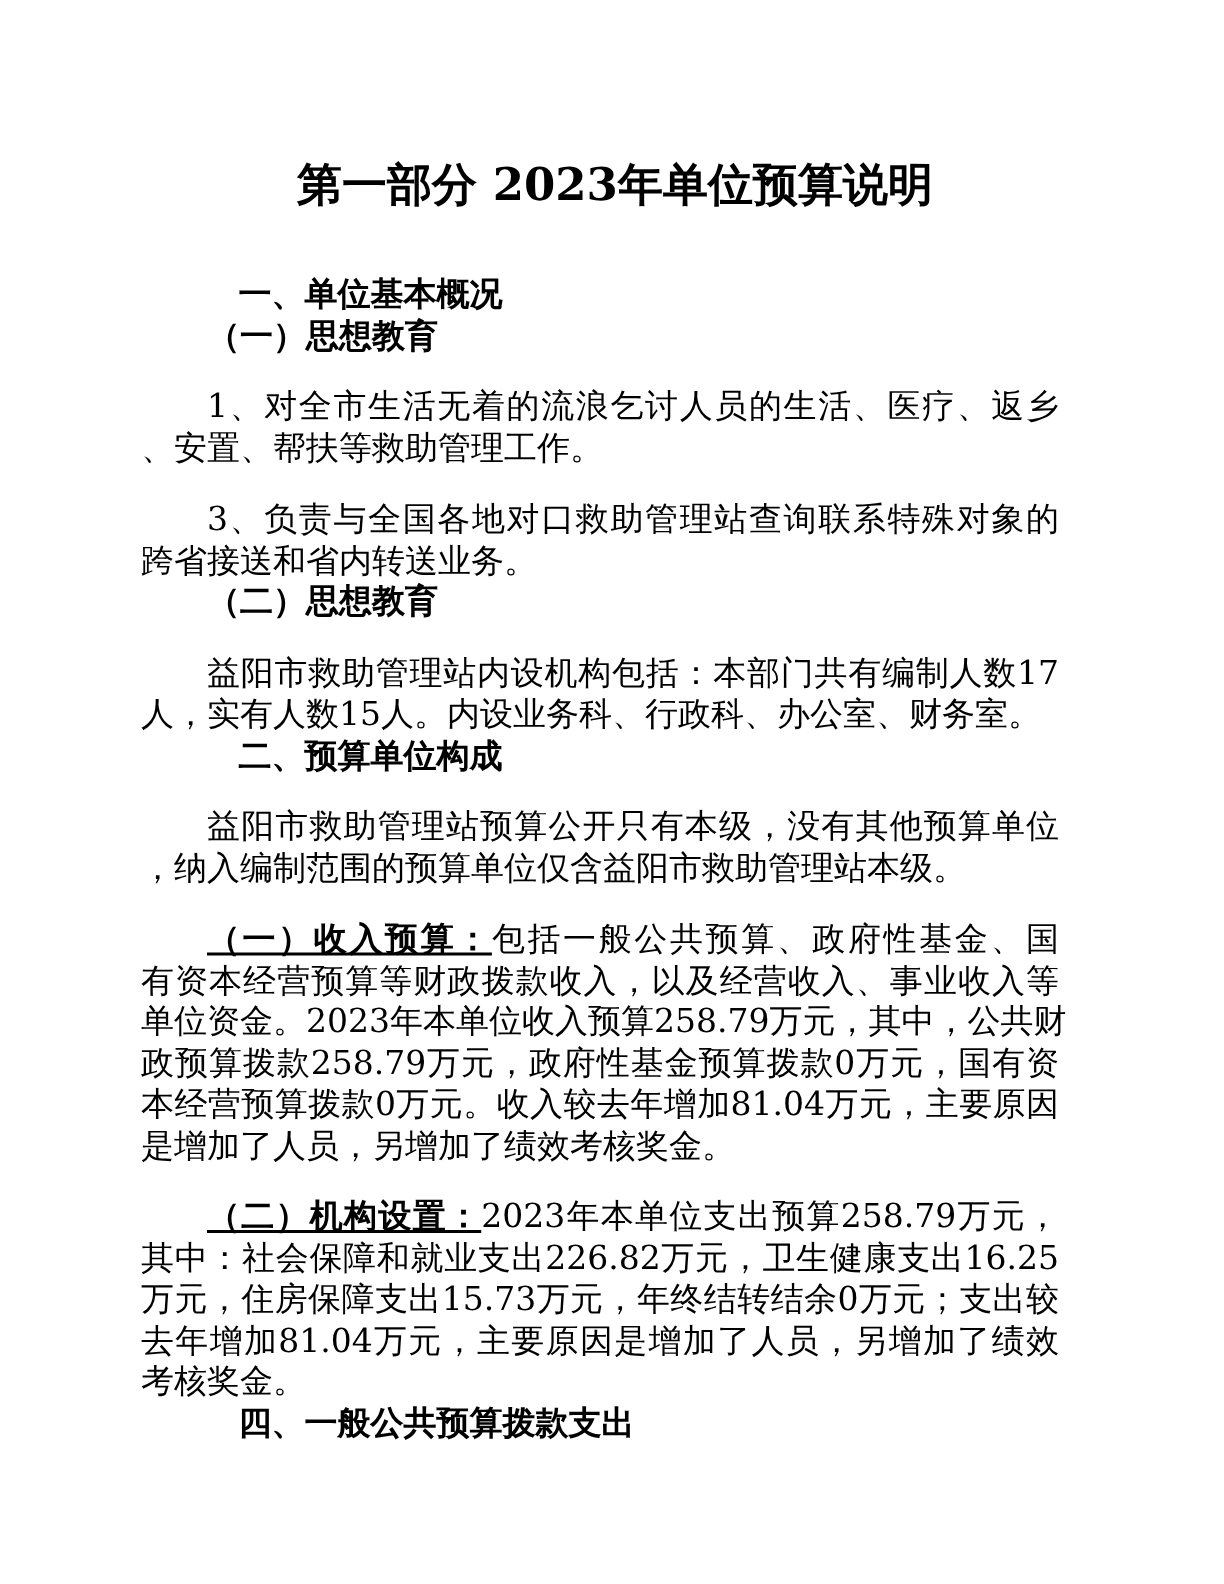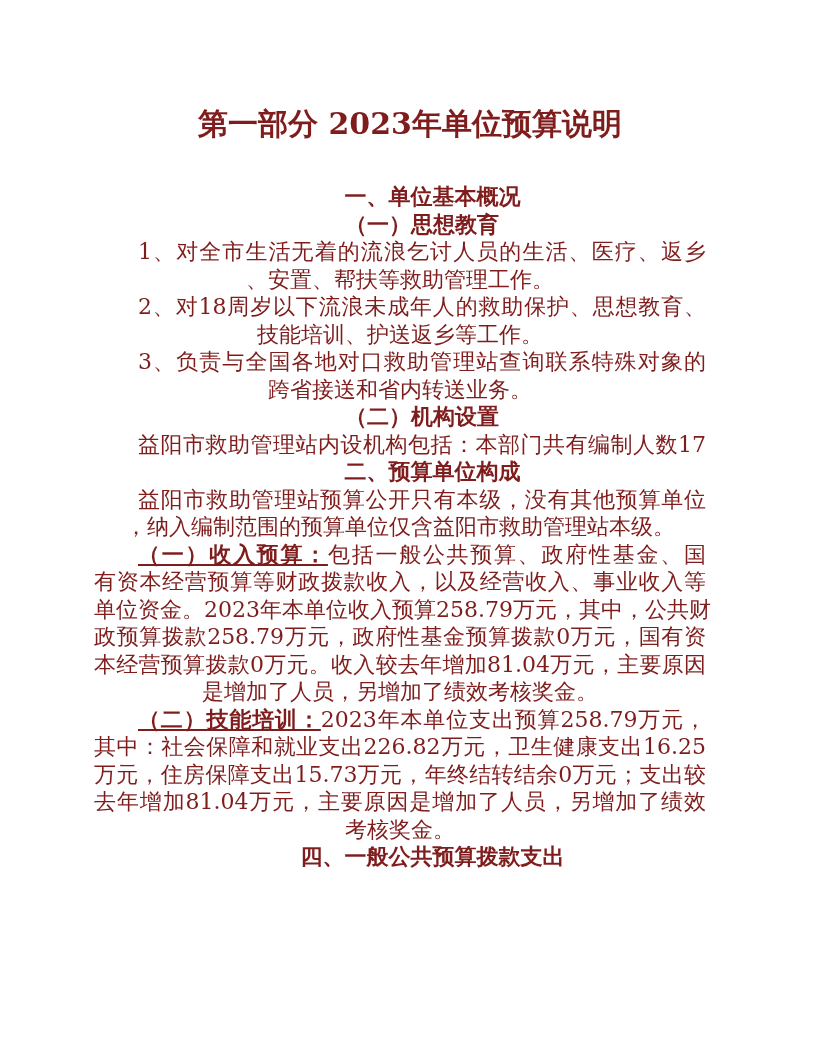--- a/index.html
+++ b/index.html
@@ -6,21 +6,21 @@
     margin: 0;
     padding: 0;
     background: #ffffff;
     font-family: "DejaVu Serif", "Liberation Serif", serif;
   }
   .page {
     position: relative;
     width: 816px;
     height: 1056px;
     background: #ffffff;
-    color: #7f1d1d;
+    color: #000000;
     overflow: hidden;
   }
   .content {
     margin-left: 94px;
     width: 612px;
     padding-top: 103px;
   }
   .doc-title {
     font-size: 30px;
     font-weight: 700;
@@ -31,29 +31,28 @@
     margin: 0 0 38px 0;
     white-space: nowrap;
   }
   .para { margin: 0; padding: 0; }
   .line {
     font-size: 22px;
     line-height: 27.5px;
     height: 27.5px;
     white-space: nowrap;
     overflow: visible;
-    text-align: center;
   }
   
   .line.fill {
     text-align: justify;
     text-align-last: justify;
   }
   
-  .body .line.first { padding-left: 44px; }
+  .body .line.first { padding-left: 44px; margin-top: 20px; }
   .subsection .line.first { padding-left: 44px; }
   .section .line.first { padding-left: 65px; }
   .section .line, .subsection .line { font-weight: 700; }
   .lead { font-weight: 700; text-decoration: underline; }
 </style>
 </head>
 <body>
 
 <div class="page">
   <div class="content">
@@ -63,50 +62,47 @@
           <div class="line first">一、单位基本概况</div>
         </div>
         <div class="para subsection">
           <div class="line first">（一）思想教育</div>
         </div>
         <div class="para body">
           <div class="line first fill">1、对全市生活无着的流浪乞讨人员的生活、医疗、返乡</div>
           <div class="line">、安置、帮扶等救助管理工作。</div>
         </div>
         <div class="para body">
-          <div class="line first fill">2、对18周岁以下流浪未成年人的救助保护、思想教育、</div>
-          <div class="line">技能培训、护送返乡等工作。</div>
-        </div>
-        <div class="para body">
           <div class="line first fill">3、负责与全国各地对口救助管理站查询联系特殊对象的</div>
           <div class="line">跨省接送和省内转送业务。</div>
         </div>
         <div class="para subsection">
-          <div class="line first">（二）机构设置</div>
+          <div class="line first">（二）思想教育</div>
         </div>
         <div class="para body">
           <div class="line first fill">益阳市救助管理站内设机构包括：本部门共有编制人数17</div>
+          <div class="line">人，实有人数15人。内设业务科、行政科、办公室、财务室。</div>
         </div>
         <div class="para section">
           <div class="line first">二、预算单位构成</div>
         </div>
         <div class="para body">
           <div class="line first fill">益阳市救助管理站预算公开只有本级，没有其他预算单位</div>
           <div class="line">，纳入编制范围的预算单位仅含益阳市救助管理站本级。</div>
         </div>
         <div class="para body">
           <div class="line first fill"><span class="lead">（一）收入预算：</span>包括一般公共预算、政府性基金、国</div>
           <div class="line fill">有资本经营预算等财政拨款收入，以及经营收入、事业收入等</div>
           <div class="line fill">单位资金。2023年本单位收入预算258.79万元，其中，公共财</div>
           <div class="line fill">政预算拨款258.79万元，政府性基金预算拨款0万元，国有资</div>
           <div class="line fill">本经营预算拨款0万元。收入较去年增加81.04万元，主要原因</div>
           <div class="line">是增加了人员，另增加了绩效考核奖金。</div>
         </div>
         <div class="para body">
-          <div class="line first fill"><span class="lead">（二）技能培训：</span>2023年本单位支出预算258.79万元，</div>
+          <div class="line first fill"><span class="lead">（二）机构设置：</span>2023年本单位支出预算258.79万元，</div>
           <div class="line fill">其中：社会保障和就业支出226.82万元，卫生健康支出16.25</div>
           <div class="line fill">万元，住房保障支出15.73万元，年终结转结余0万元；支出较</div>
           <div class="line fill">去年增加81.04万元，主要原因是增加了人员，另增加了绩效</div>
           <div class="line">考核奖金。</div>
         </div>
         <div class="para section">
           <div class="line first">四、一般公共预算拨款支出</div>
         </div>
       </div>
   </div>

